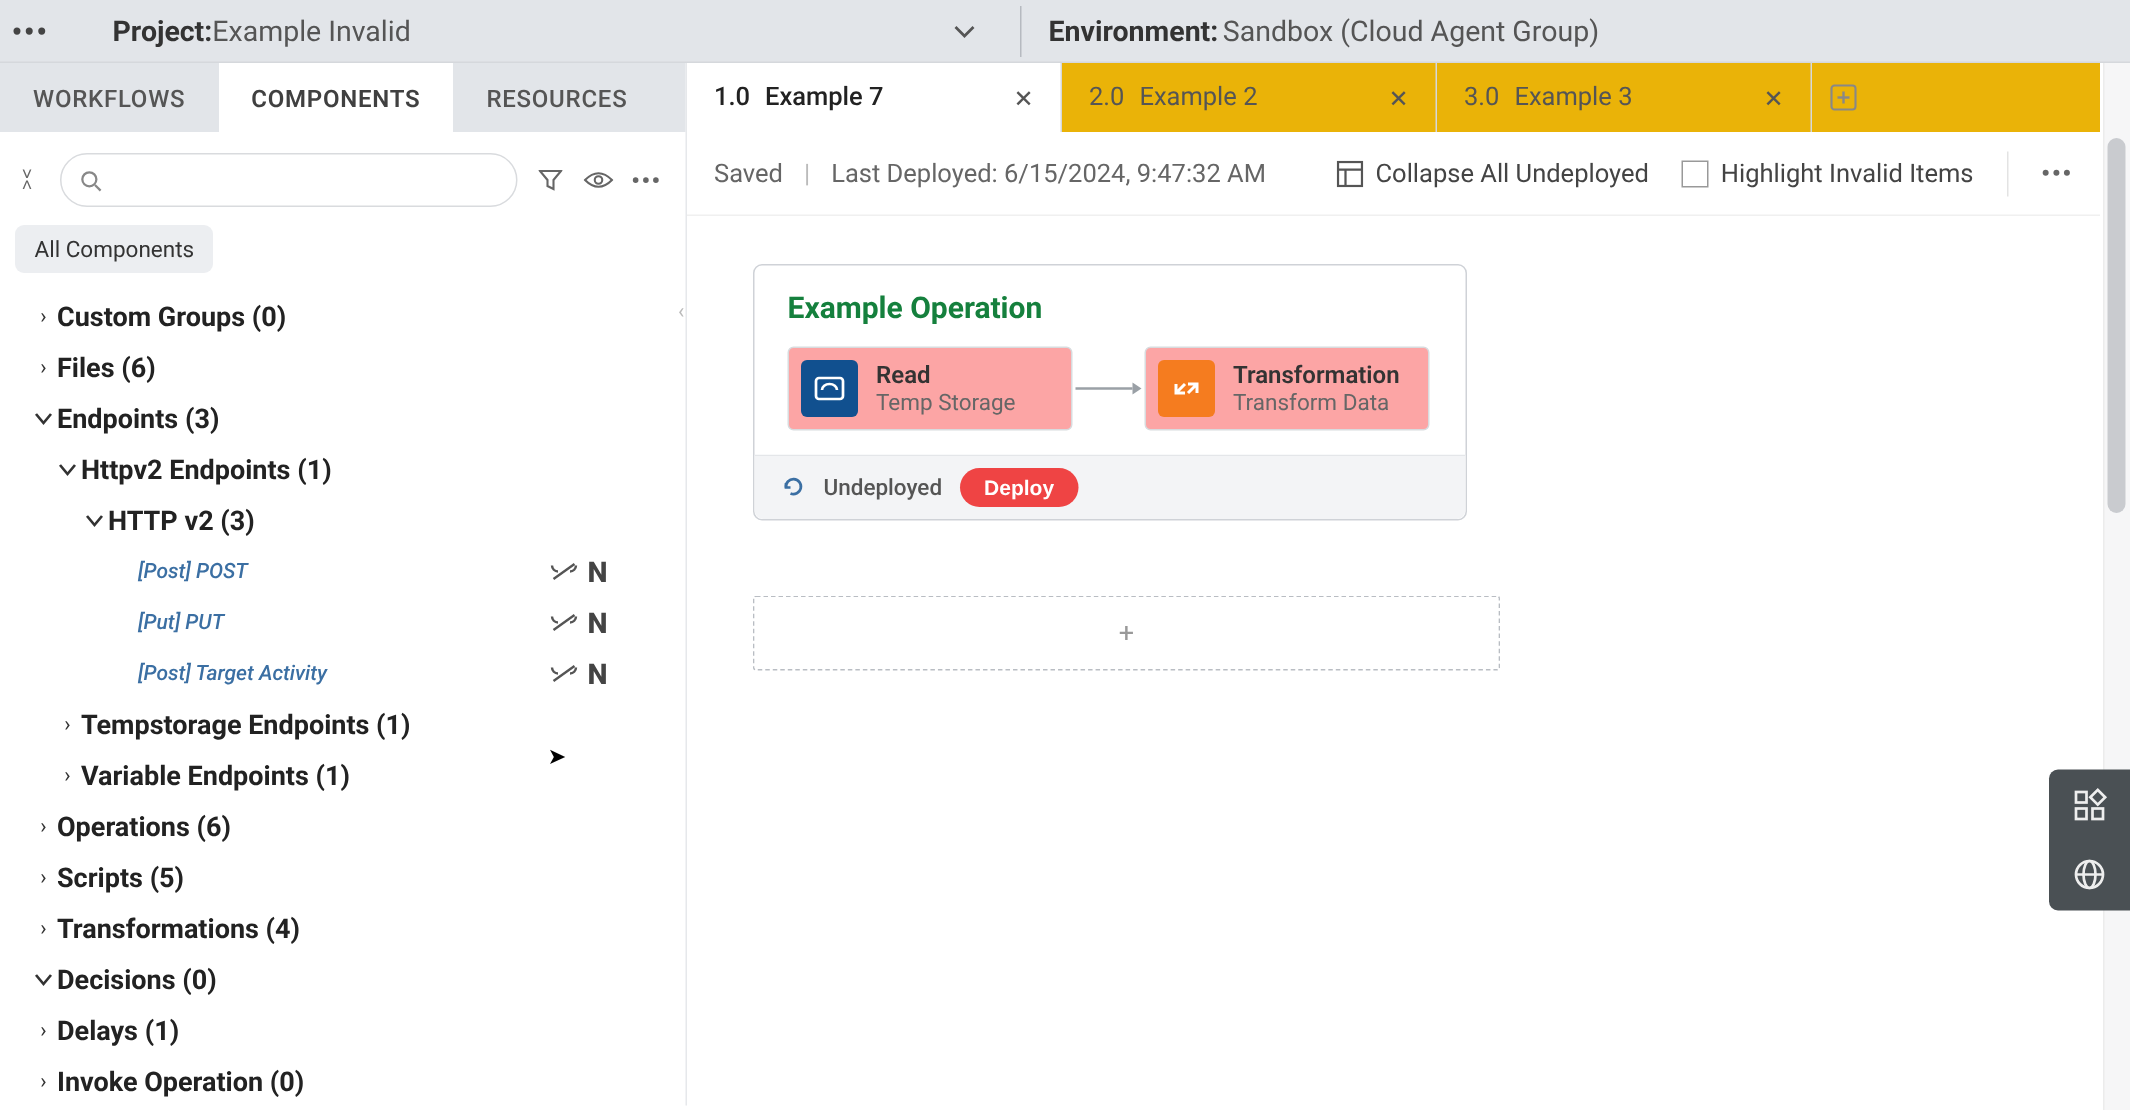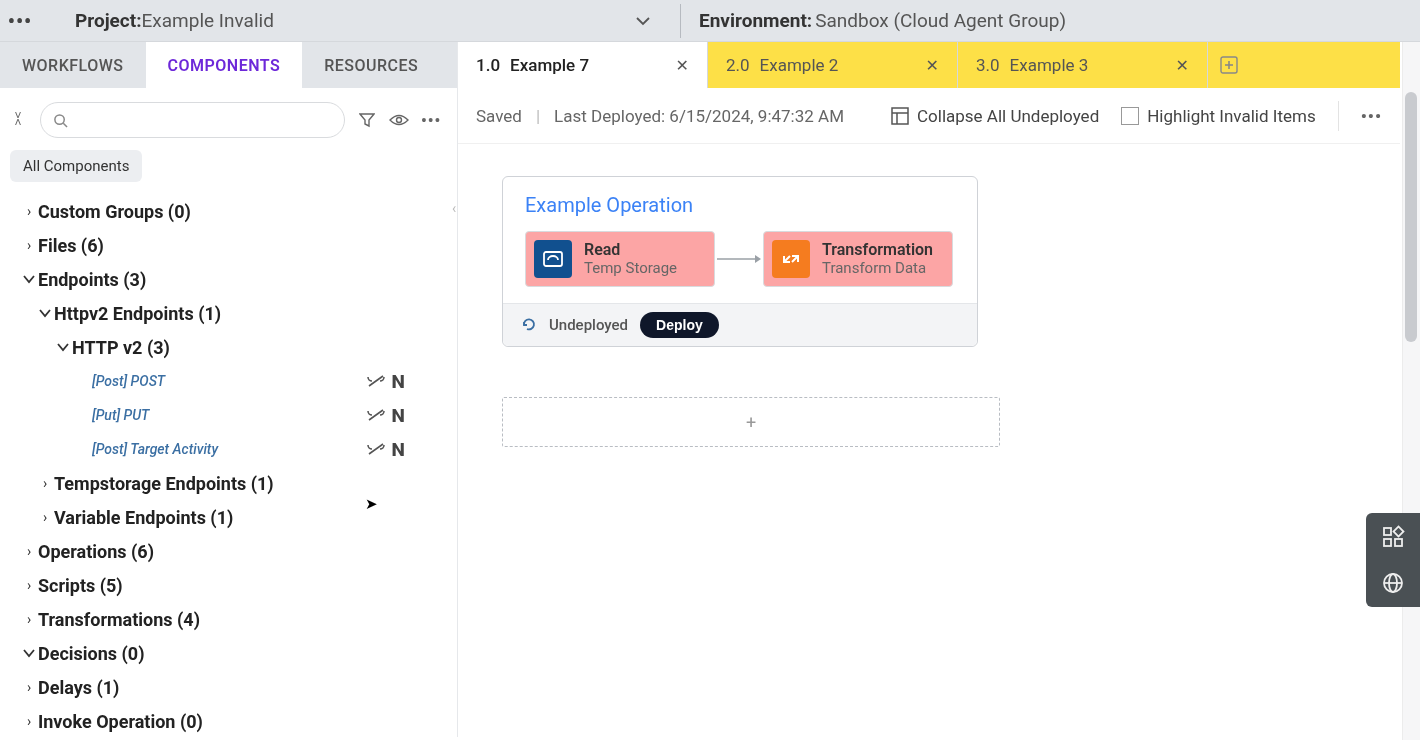--- a/index.html
+++ b/index.html
@@ -14,21 +14,21 @@
   .dropdown-chev { margin-left: auto; margin-right: 30px; cursor: pointer; }
   .header-divider { width: 1px; height: 34px; background: #b6bac0; }
   .env-block { display: flex; align-items: center; flex: 1; padding-left: 18px; font-size: 19px; }
   .env-block .label { font-weight: 700; }
   .env-block .name { font-weight: 400; color: #555; margin-left: 3px; }
 
   
   .sidebar { position: absolute; top: 42px; left: 0; width: 458px; bottom: 3px; background: #fff; border-right: 1px solid #e6e8eb; display: flex; flex-direction: column; }
   .sidebar-tabs { display: flex; height: 46px; background: #e2e5e9; }
   .sidebar-tab { flex: 0 0 auto; padding: 0 22px; display: flex; align-items: center; font-size: 16px; font-weight: 500; color: #555; cursor: pointer; letter-spacing: 0.5px; }
-  .sidebar-tab.active { background: #fff; font-weight: 600; color: #6d28d9; text-align: center; }
+  .sidebar-tab.active { background: #fff; font-weight: 600; color: #404040; text-align: center; }
   .sidebar-tabs .spacer { flex: 1; }
 
   .sidebar-toolbar { display: flex; align-items: center; gap: 12px; padding: 14px 16px 10px 8px; }
   .collapse-toggle { width: 20px; text-align: center; cursor: pointer; color: #666; display:flex; flex-direction:column; align-items:center; line-height:7px; font-size:12px;}
   .search-wrap { flex: 1; display: flex; align-items: center; border: 1px solid #d9dbde; border-radius: 18px; height: 36px; padding: 0 12px; background: #fff; }
   .search-wrap input { border: none; outline: none; flex: 1; font-size: 14px; background: transparent; }
   .toolbar-icon { width: 20px; height: 20px; display: flex; align-items: center; justify-content: center; color: #666; cursor: pointer; }
 
   .chip-row { padding: 2px 10px 8px; }
   .chip { display: inline-block; background: #eceef1; border-radius: 6px; padding: 7px 13px; font-size: 15px; color: #333; }
@@ -40,48 +40,48 @@
   .lvl0 { padding-left: 16px; }
   .lvl1 { padding-left: 32px; }
   .lvl2 { padding-left: 50px; }
   .lvl3 { padding-left: 88px; }
   .leaf { font-style: italic; color: #3b6fa3; font-weight: 500; font-size: 14px; }
   .leaf-icons { margin-left: auto; display: flex; align-items: center; gap: 6px; padding-right: 44px; color: #555; }
   .n-badge { font-weight: 800; font-style: normal; font-size: 19px; color: #444; }
 
   
   .canvas { position: absolute; top: 42px; left: 458px; right: 20px; bottom: 0; background: #fff; }
-  .canvas-tabs { height: 46px; background: #fde047; display: flex; align-items: stretch; }
+  .canvas-tabs { height: 46px; background: #eab308; display: flex; align-items: stretch; }
   .canvas-tab { width: 250px; display: flex; align-items: center; padding: 0 18px; font-size: 17px; color: #555; cursor: pointer; border-right: 1px solid #d5d8dc; }
   .canvas-tab.active { background: #fff; color: #222; font-weight: 500; }
   .tab-num { margin-right: 10px; }
   .tab-close { margin-left: auto; font-size: 16px; color: #555; cursor: pointer; }
   .tab-add { width: 42px; display: flex; align-items: center; justify-content: center; color: #666; cursor: pointer; }
 
   .canvas-toolbar { height: 56px; display: flex; align-items: center; padding: 0 18px; color: #666; border-bottom: 1px solid #f0f0f0; font-size: 17px; }
   .canvas-toolbar .sep { margin: 0 14px; color: #bbb; }
   .canvas-toolbar .right { margin-left: auto; display: flex; align-items: center; gap: 22px; }
   .ct-action { display: flex; align-items: center; gap: 8px; color: #444; cursor: pointer; }
   .checkbox-sq { width: 18px; height: 18px; border: 1.5px solid #999; background:#fff; }
   .tool-divider { width:1px; height:30px; background:#e3e3e3; }
 
   .canvas-body { position: relative; padding: 32px 44px; }
   .op-card { width: 476px; border: 1px solid #cfd2d7; border-radius: 6px; background: #fff; box-shadow: 0 0 0 rgba(0,0,0,0); }
-  .op-title { font-size: 20px; font-weight: 400; padding: 16px 22px 14px; color: #3b82f6; }
+  .op-title { font-size: 20px; font-weight: 700; padding: 16px 22px 14px; color: #15803d; }
   .op-steps { display: flex; align-items: center; gap: 0; padding: 0 22px 16px; }
   .step { display: flex; align-items: center; gap: 12px; border: 1px solid #d8dbde; border-radius: 4px; padding: 8px 14px 8px 8px; background: #fca5a5; width: 190px;}
   .step-ic { width: 38px; height: 38px; border-radius: 4px; display: flex; align-items: center; justify-content: center; color: #fff; flex-shrink:0;}
   .ic-blue { background: #11508f; }
   .ic-orange { background: #f57c1f; }
   .step-txt .t { font-weight: 600; color: #333; font-size:16px; line-height:1.15;}
   .step-txt .s { color: #666; font-size: 15px; line-height:1.15;}
   .arrow { width: 48px; display: flex; align-items:center; justify-content:center;}
   .op-footer { background: #f3f4f6; border-top: 1px solid #e4e6e9; display: flex; align-items: center; gap: 12px; padding: 8px 18px; border-radius: 0 0 6px 6px; }
   .undeploy-label { color: #555; font-size: 15px; font-weight:500;}
-  .deploy-btn { background: #0f172a; color: #fff; border: none; border-radius: 14px; padding: 5px 16px; font-size: 14px; font-weight:600; cursor: pointer; }
+  .deploy-btn { background: #ef4444; color: #fff; border: none; border-radius: 14px; padding: 5px 16px; font-size: 14px; font-weight:600; cursor: pointer; }
 
   .dashed-drop { margin-top: 50px; width: 498px; height: 50px; border: 1.5px dashed #b9bdc3; border-radius: 2px; display: flex; align-items: center; justify-content: center; color: #999; font-size: 18px; cursor: pointer; }
 
   
   .right-rail { position: absolute; top: 513px; right: 0; width: 54px; background: #4a5054; border-radius: 6px 0 0 6px; padding: 12px 0; display: flex; flex-direction: column; align-items: center; gap: 22px; }
   .rail-ic { color: #eee; cursor: pointer; }
 
   .scrollbar-stub { position:absolute; top:42px; right:0; width:18px; bottom:0; background:#f6f6f7; border-left:1px solid #ececec;}
   .scrollbar-thumb{ position:absolute; top:50px; right:3px; width:12px; height:250px; background:#c9cbcf; border-radius:6px;}
 

